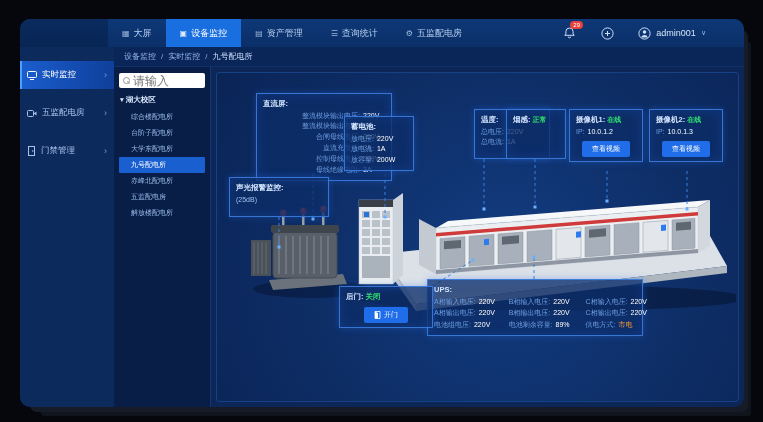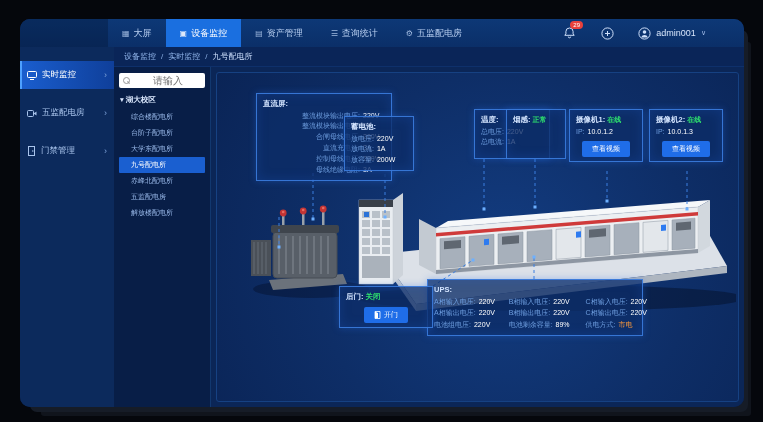--- a/index.html
+++ b/index.html
@@ -40,21 +40,21 @@
   .right { flex:1; display:flex; flex-direction:column; }
   .breadcrumb-row { height:20px; background:#0a2558; display:flex; align-items:center;
     padding-left:10px; font-size:8px; color:#8fb3e8; gap:5px; border-bottom:1px solid #0e306b; }
   .crumb { cursor:pointer; }
   .crumb.current { color:#cfe2ff; cursor:default; }
 
   .lower { flex:1; display:flex; min-height:0; }
   .tree { width:97px; background:#081e47; border-right:1px solid #12386f; padding:6px 5px; flex:none; }
   .search { display:flex; align-items:center; gap:3px; background:#fff; border-radius:2px;
     height:15px; padding:0 4px; margin-bottom:7px; }
-  .search input { border:0; outline:0; width:100%; font-size:10px; color:#333; background:transparent;margin-left:20px; }
+  .search input { border:0; outline:0; width:100%; font-size:12px; color:#333; background:transparent; }
   .mag { width:7px; height:7px; position:relative; flex:none; }
   .mag::before { content:""; position:absolute; width:5px; height:5px; border:1px solid #999; border-radius:50%; }
   .mag::after { content:""; position:absolute; width:3px; height:1px; background:#999; transform:rotate(45deg); left:4px; top:5px; }
   .tree-root { font-size:7.5px; color:#dce9ff; font-weight:bold; margin:2px 0 4px 1px; cursor:pointer; }
   .tree-item { font-size:7px; color:#9cbcec; padding:3px 0 3px 12px; cursor:pointer; border-radius:1px; }
   .tree-item.selected { background:#1a5fd0; color:#fff; }
 
   .content { flex:1; position:relative; background:#0b2657; overflow:hidden; }
   .canvas { position:absolute; inset:5px; border-radius:3px; border:1px solid #164182;
     background:radial-gradient(circle at 55% 58%, #133d82 0%, #0e2e67 55%, #0a2456 100%); }
@@ -377,20 +377,24 @@
 
             <div class="panel cam" style="left:438px; top:42px; width:74px;">
               <div><span class="ptitle">摄像机2:</span> <span class="status-ok">在线</span></div>
               <div class="prow">
                   <span style="color:#6f9fe0">IP:</span>
                   <span class="pvalue">10.0.1.3</span>
                 </div>
               <div class="center"><button class="btn">查看视频</button></div>
             </div>
 
+            <div class="panel" style="left:18px; top:110px; width:100px; height:40px;">
+              <div class="ptitle">声光报警监控:</div>
+              <div style="color:#9cc0f2">(25dB)</div>
+            </div>
 
             <div class="panel" style="left:216px; top:212px; width:216px;">
               <div class="ptitle">UPS:</div>
               <div class="ups-grid">
                 <div class="prow">
                     <span class="plabel">A相输入电压:</span>
                     <span class="pvalue">220V</span>
                   </div>
                 <div class="prow">
                     <span class="plabel">B相输入电压:</span>

